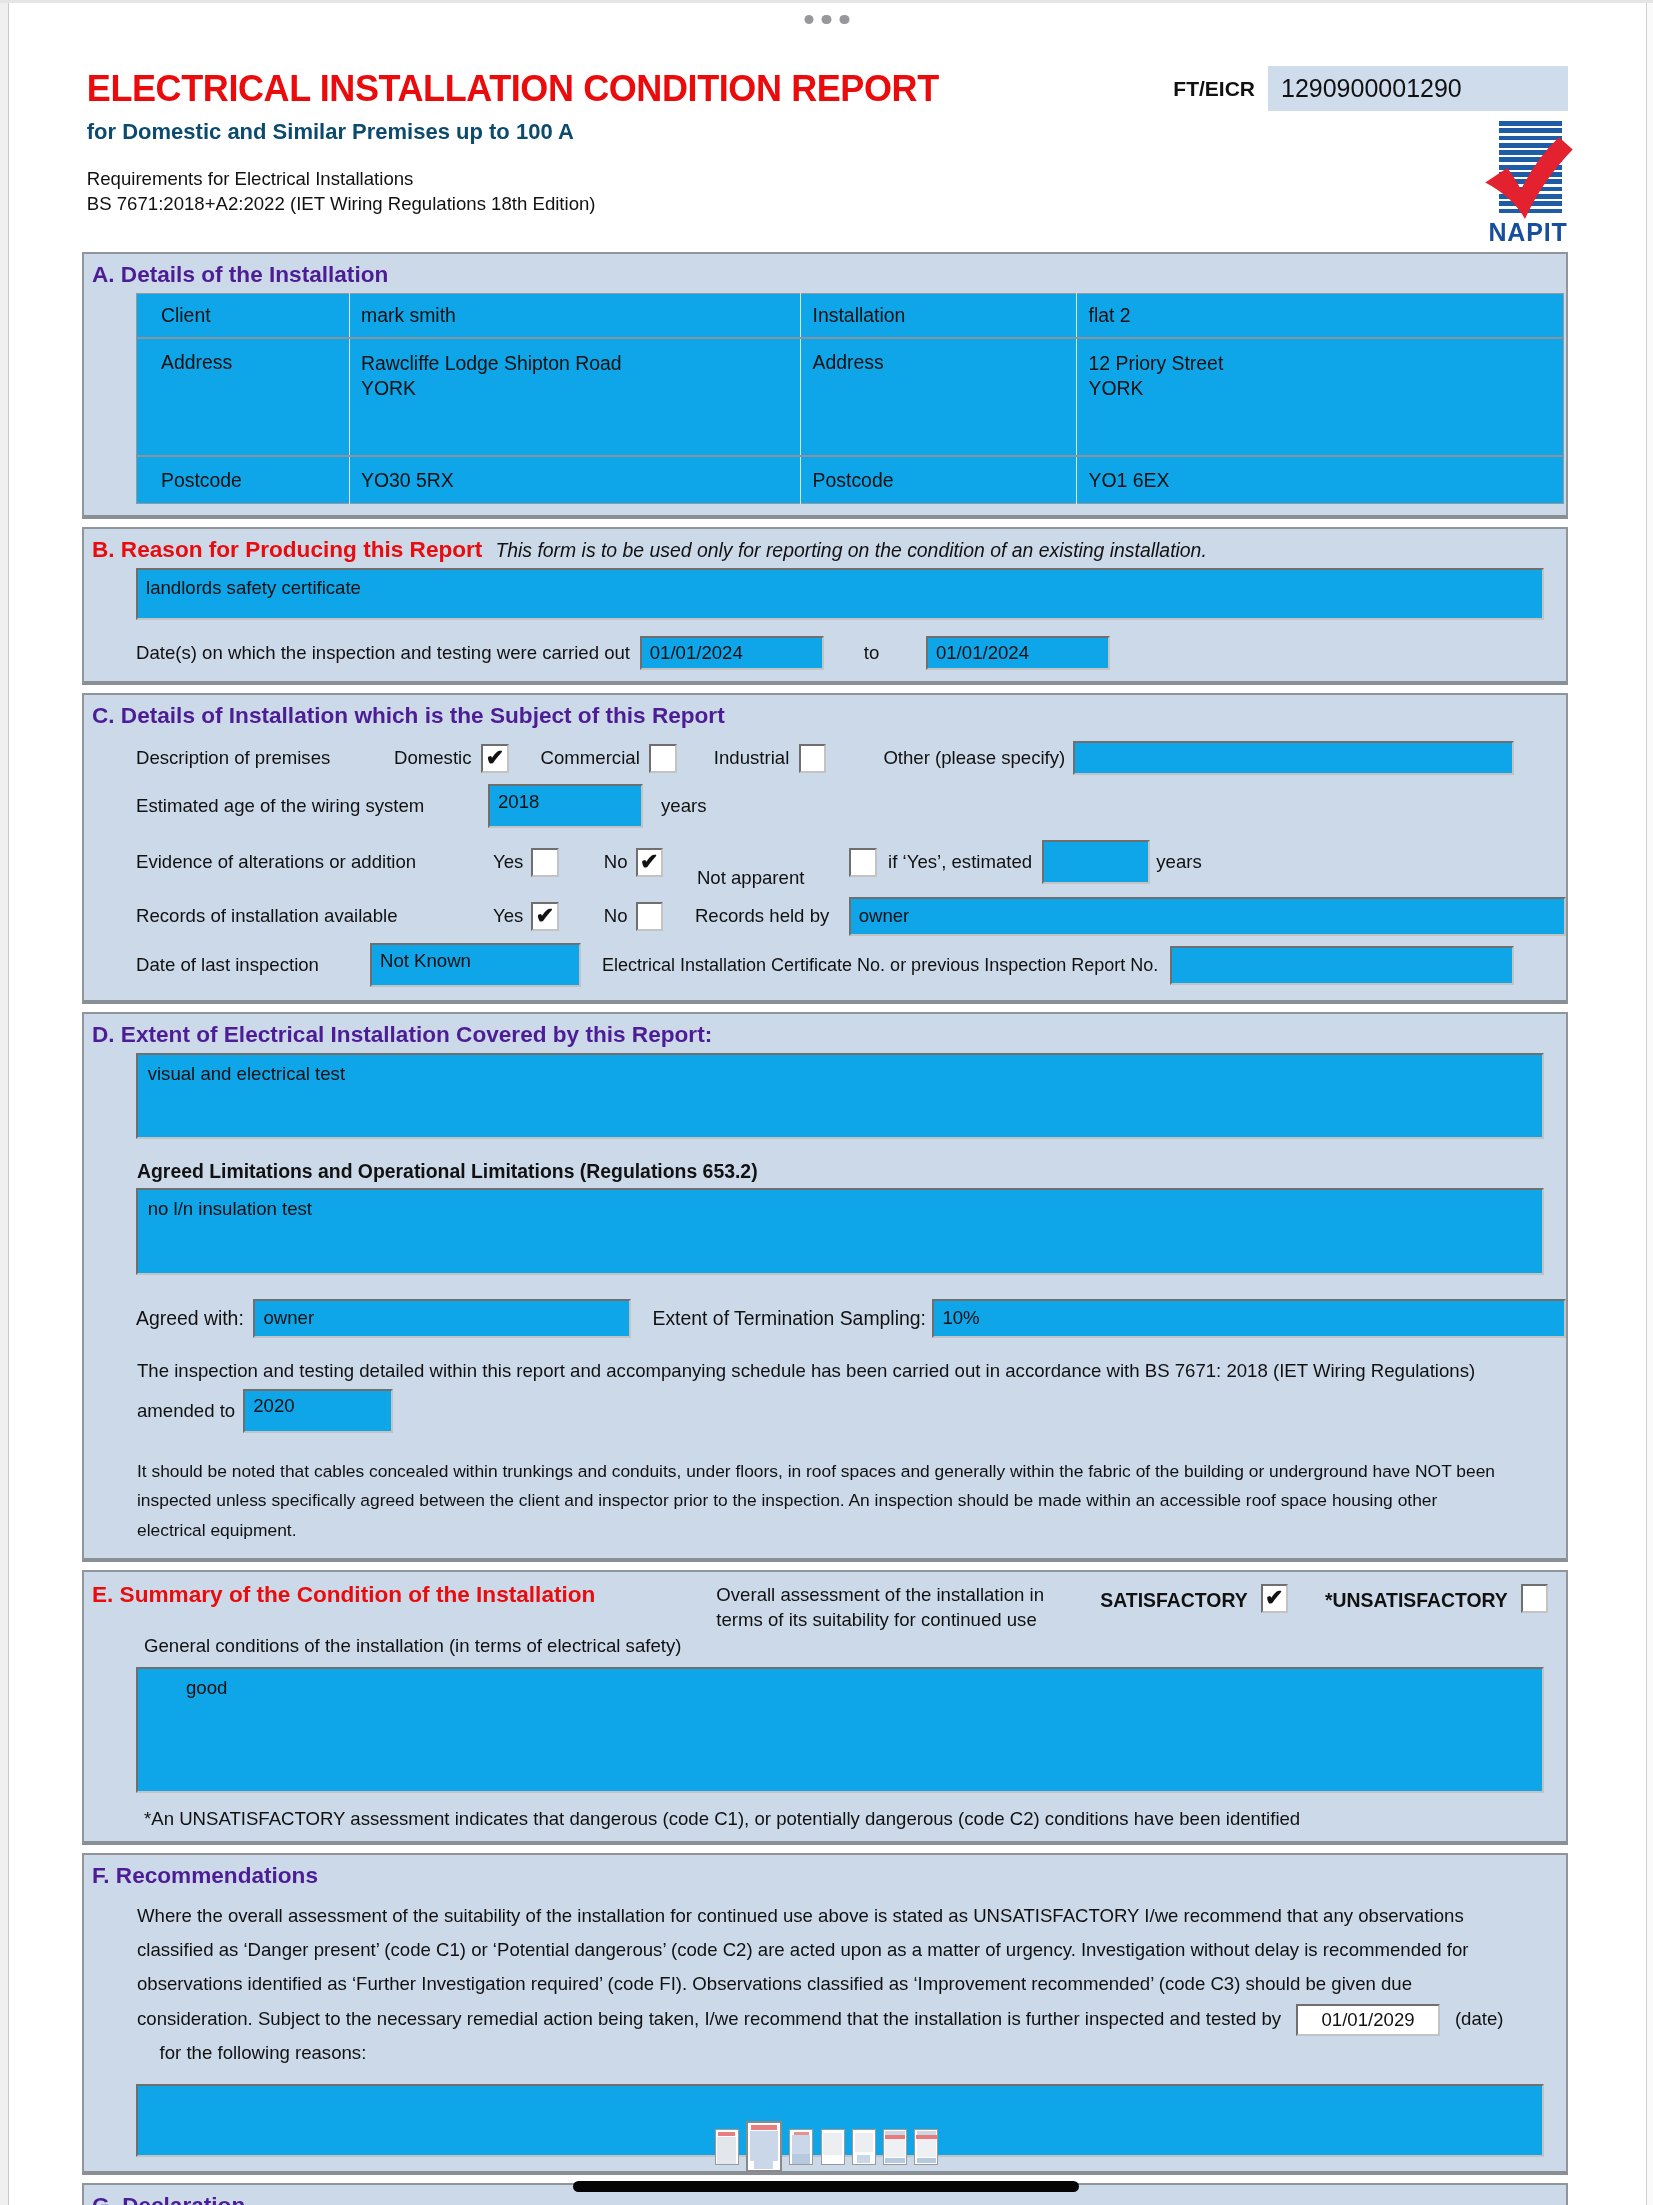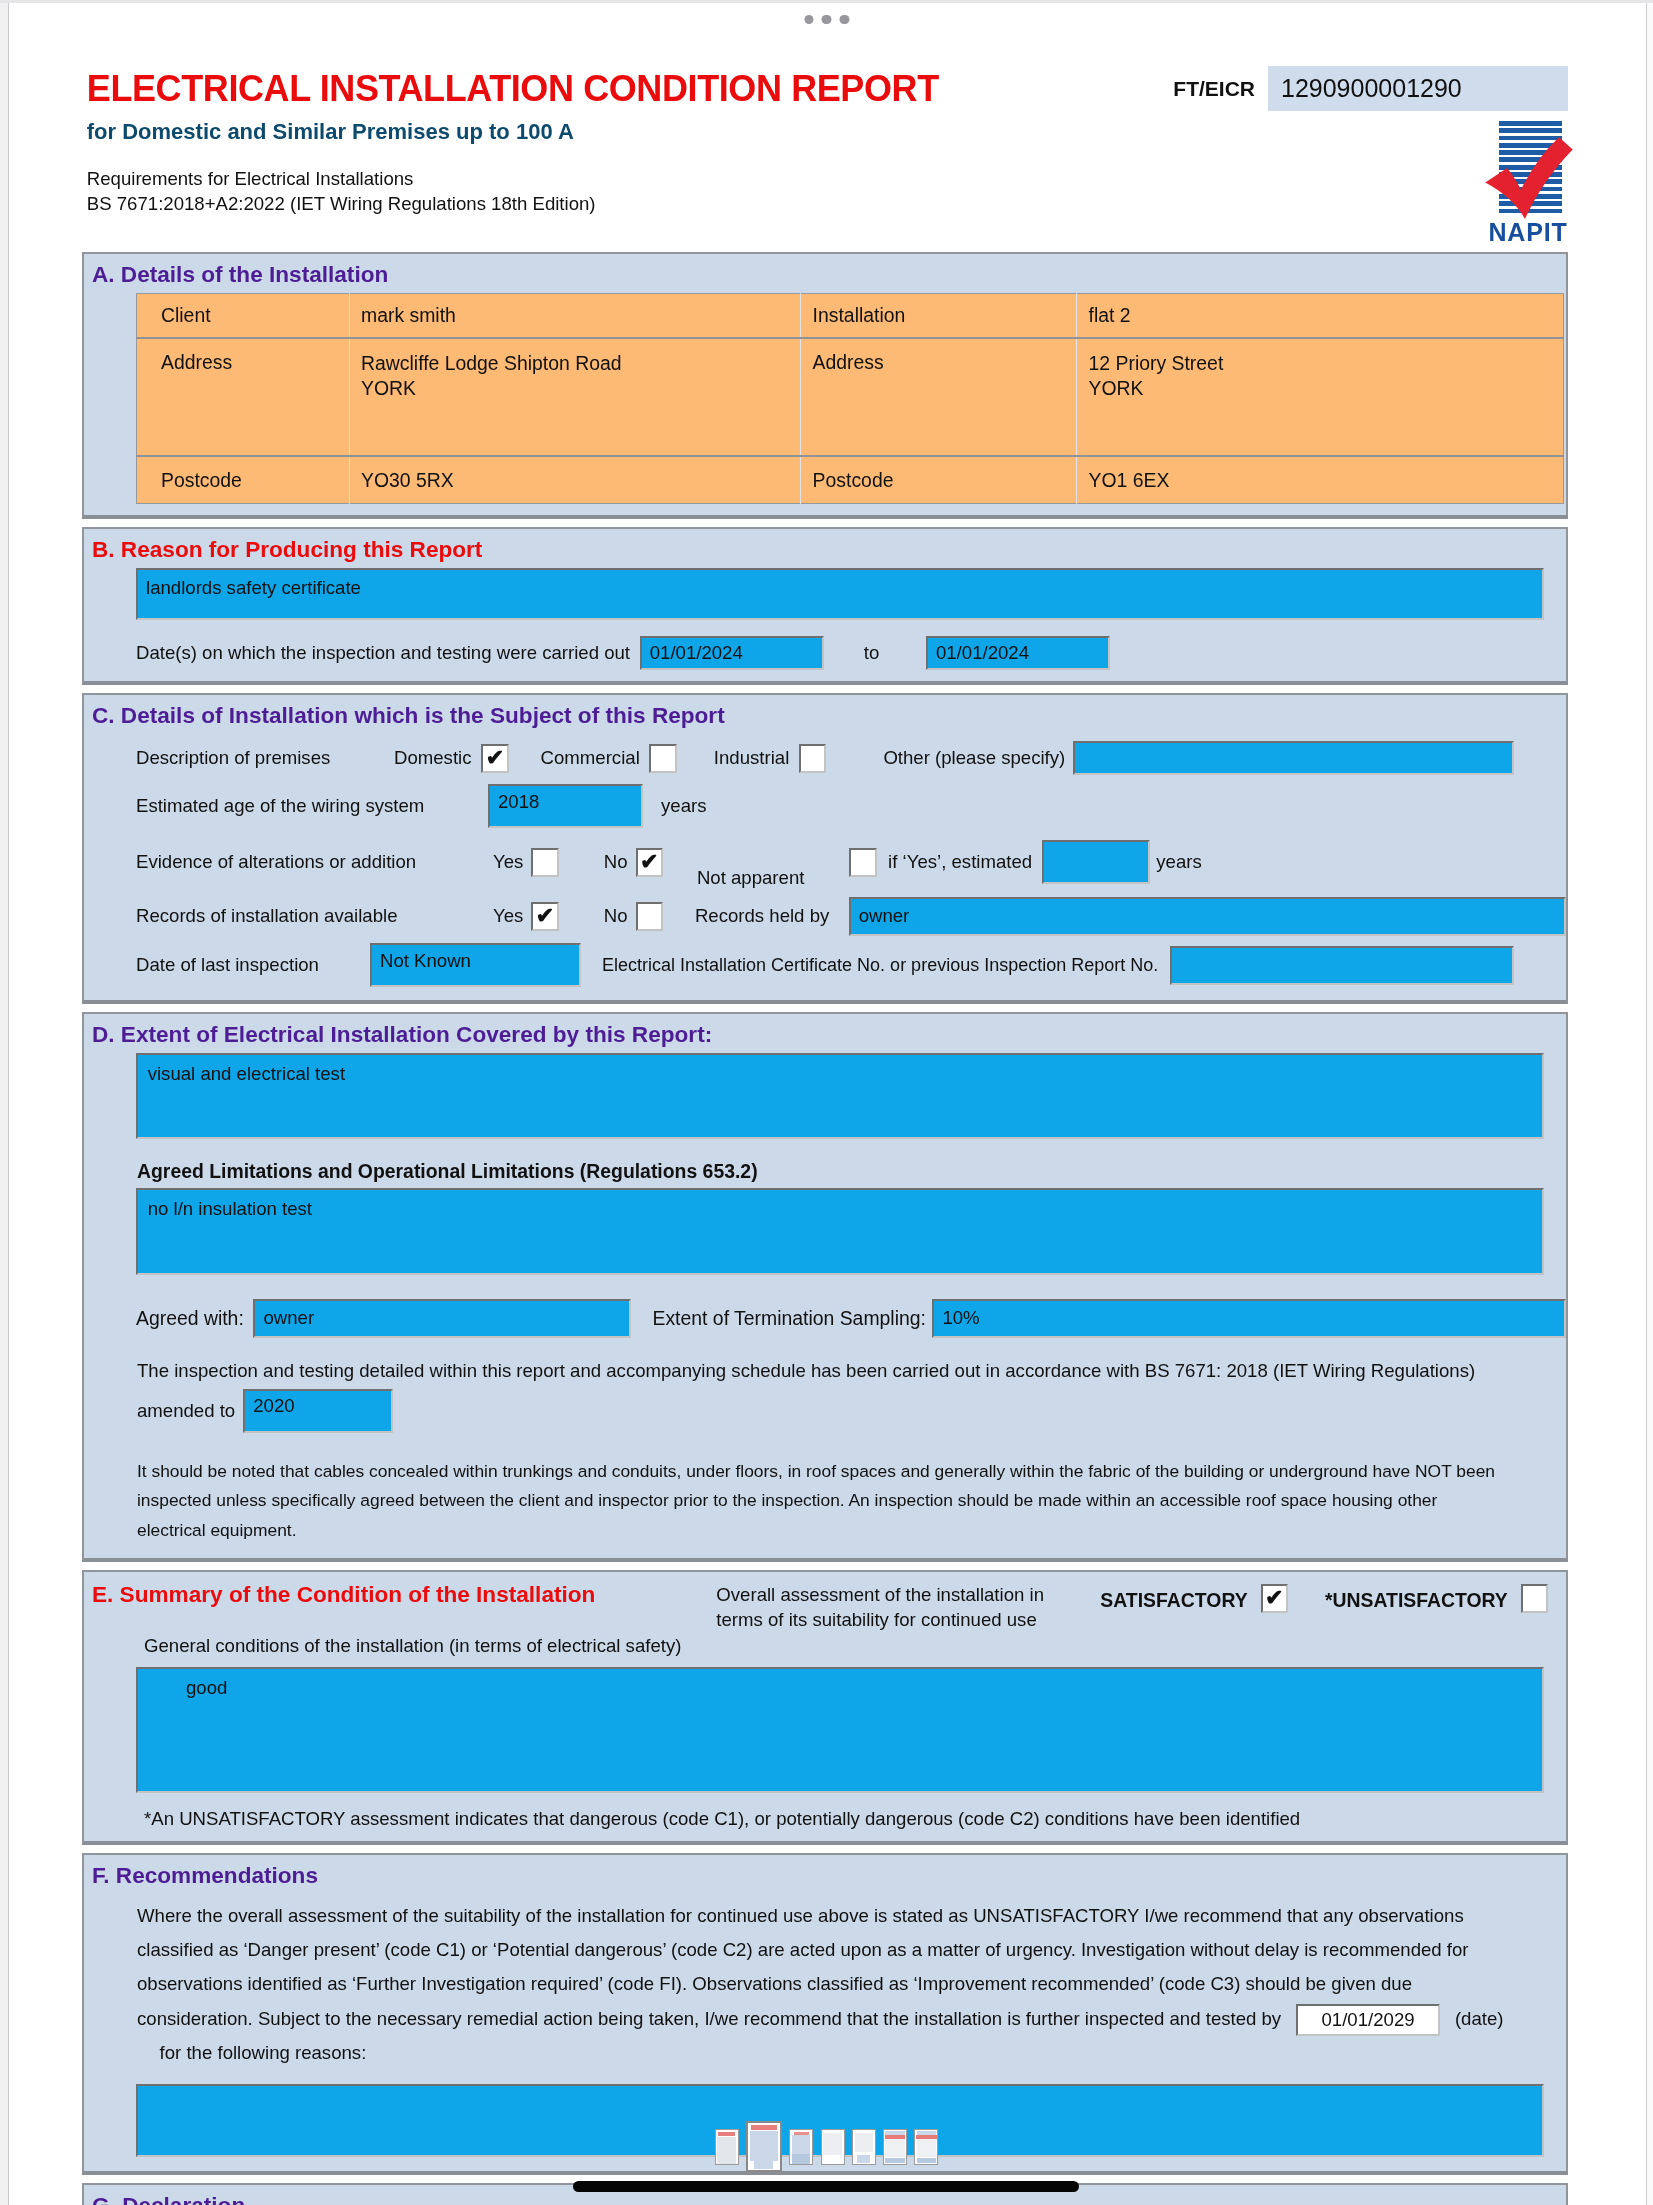--- a/index.html
+++ b/index.html
@@ -35,21 +35,21 @@
   .sec-title { color:#4c1d95; font-weight:700; font-size:22.6px; padding:8px 0 3.2px 8px; }
   .sec-title-inline { color:#ea0c0c; font-weight:700; font-size:22.6px; }
 
   .fld, .ta { background:#0ea5e9; border:2.4px solid; border-color:#6f6f6f #c3c3c3 #c3c3c3 #6f6f6f; }
   .fld { display:flex; align-items:center; padding-left:8px; font-size:18.6px; }
   .ta  { padding:8px 9.7px; font-size:18.6px; }
   .cb  { width:27.4px; height:29px; background:#fff; border:2.4px solid; border-color:#6f6f6f #c3c3c3 #c3c3c3 #6f6f6f;
          display:flex; align-items:center; justify-content:center; font-size:22px; font-weight:700; line-height:1; flex:none; }
 
   
-  .atable { border-collapse:collapse; width:1428px; margin:1.6px 0 11.3px 52px; background:#fdba74; border:1.6px solid #97999c; }
+  .atable { border-collapse:collapse; width:1428px; margin:1.6px 0 11.3px 52px; background:#0ea5e9; border:1.6px solid #97999c; }
   .atable td { font-size:19.4px; vertical-align:middle; border-left:1.6px solid #dfe3e8; padding:6.5px 0 6.5px 11.3px; }
   .atable td:first-child { border-left:none; padding-left:24px; }
   .atable tr.sep td { border-top:2.4px solid #8f9296; }
   .atable tr.r1 td { height:45px; }
   .atable tr.r2 td { height:118px; vertical-align:top; padding-top:11.3px; }
   .atable tr.r3 td { height:47px; }
   .addr-line { display:block; line-height:1.3; }
 
   
   .b-title-row { display:flex; align-items:baseline; padding:8px 0 1.6px 8px; }
@@ -174,20 +174,21 @@
         <td>Postcode</td>
         <td>YO1 6EX</td>
       </tr>
     </tbody>
       </table>
   </div>
 
   <div class="sec">
     <div class="b-title-row">
       <span class="sec-title-inline">B. Reason for Producing this Report</span>
+      <span class="b-note">This form is to be used only for reporting on the condition of an existing installation.</span>
     </div>
     <div class="fld b-reason" style="align-items:flex-start;padding-top:6.5px;">landlords safety certificate</div>
     <div class="b-dates">
       <span>Date(s) on which the inspection and testing were carried out</span>
       <span class="fld b-date">01/01/2024</span>
       <span class="b-to">to</span>
       <span class="fld b-date">01/01/2024</span>
     </div>
   </div>
 

